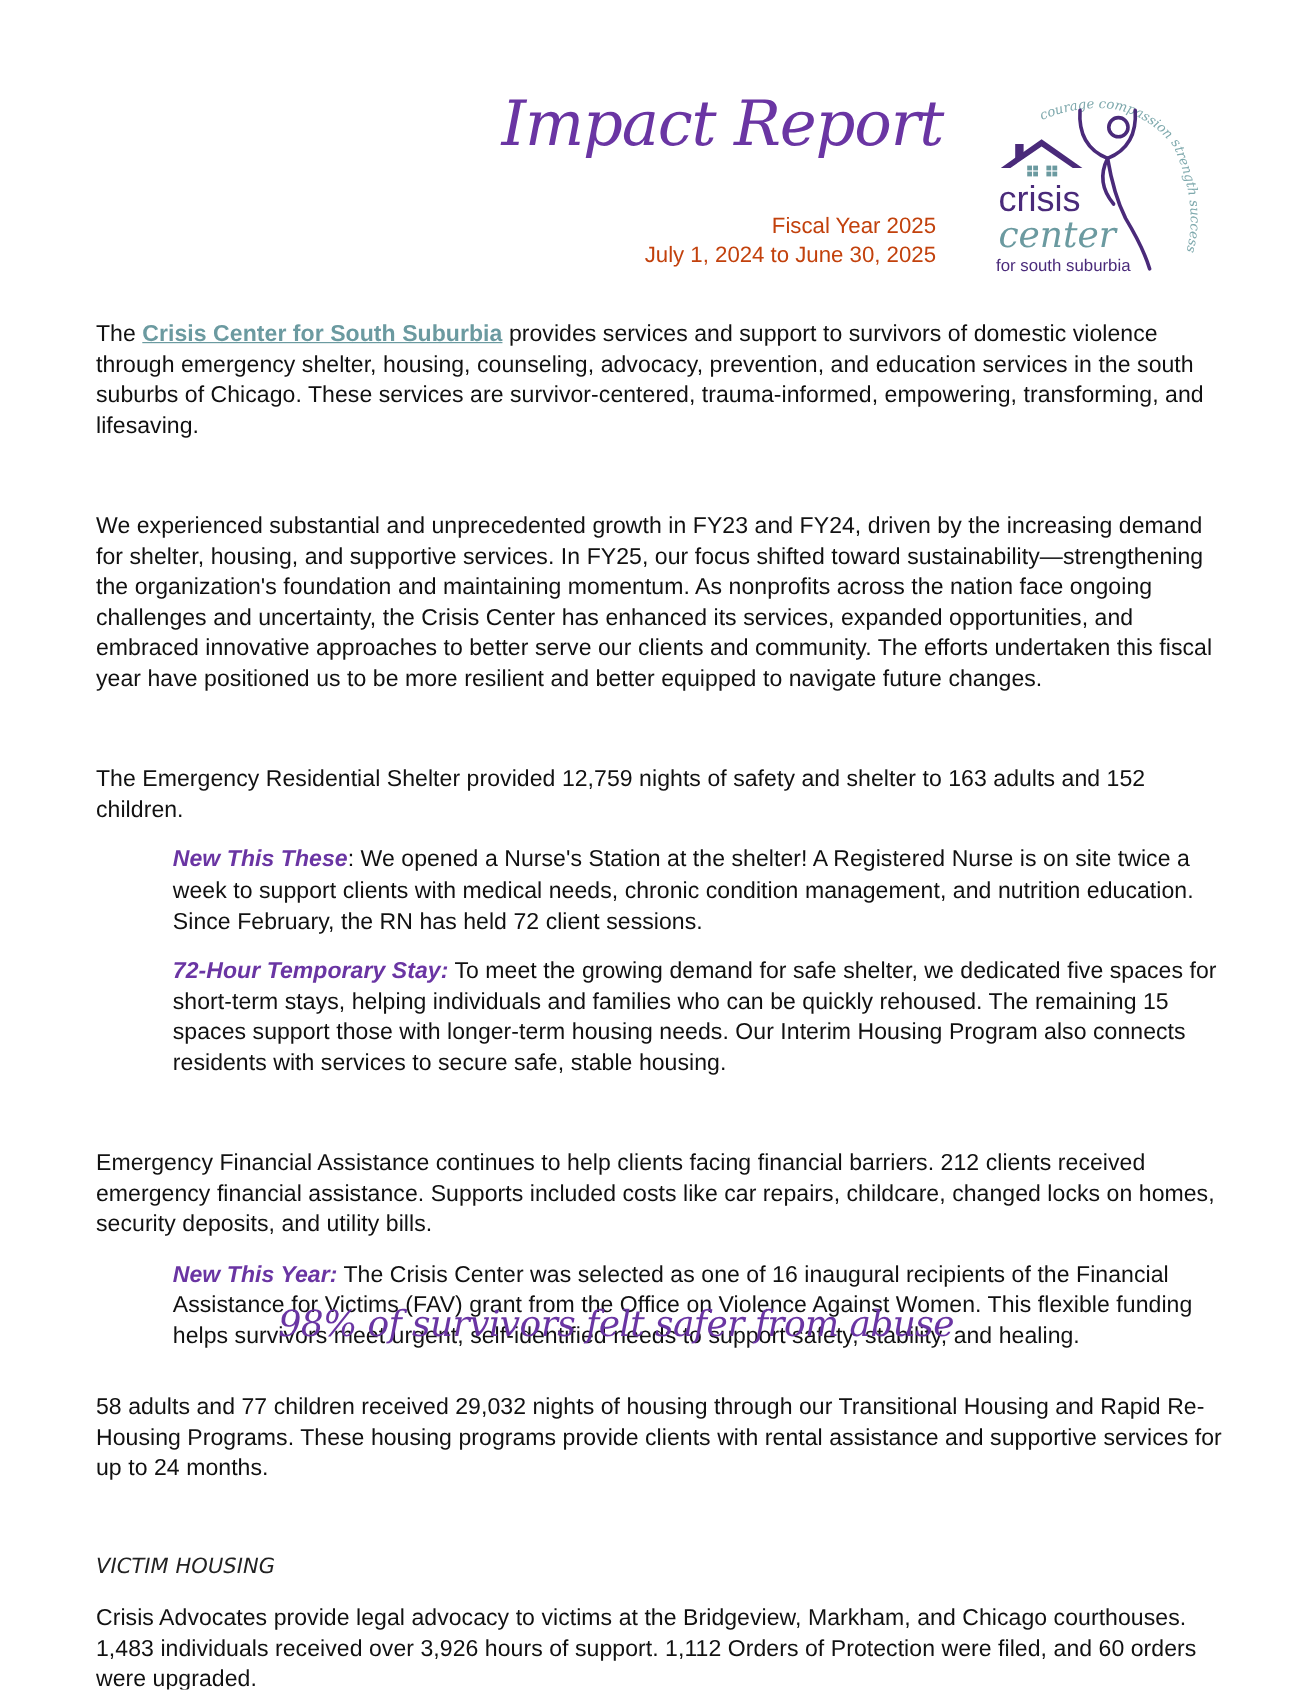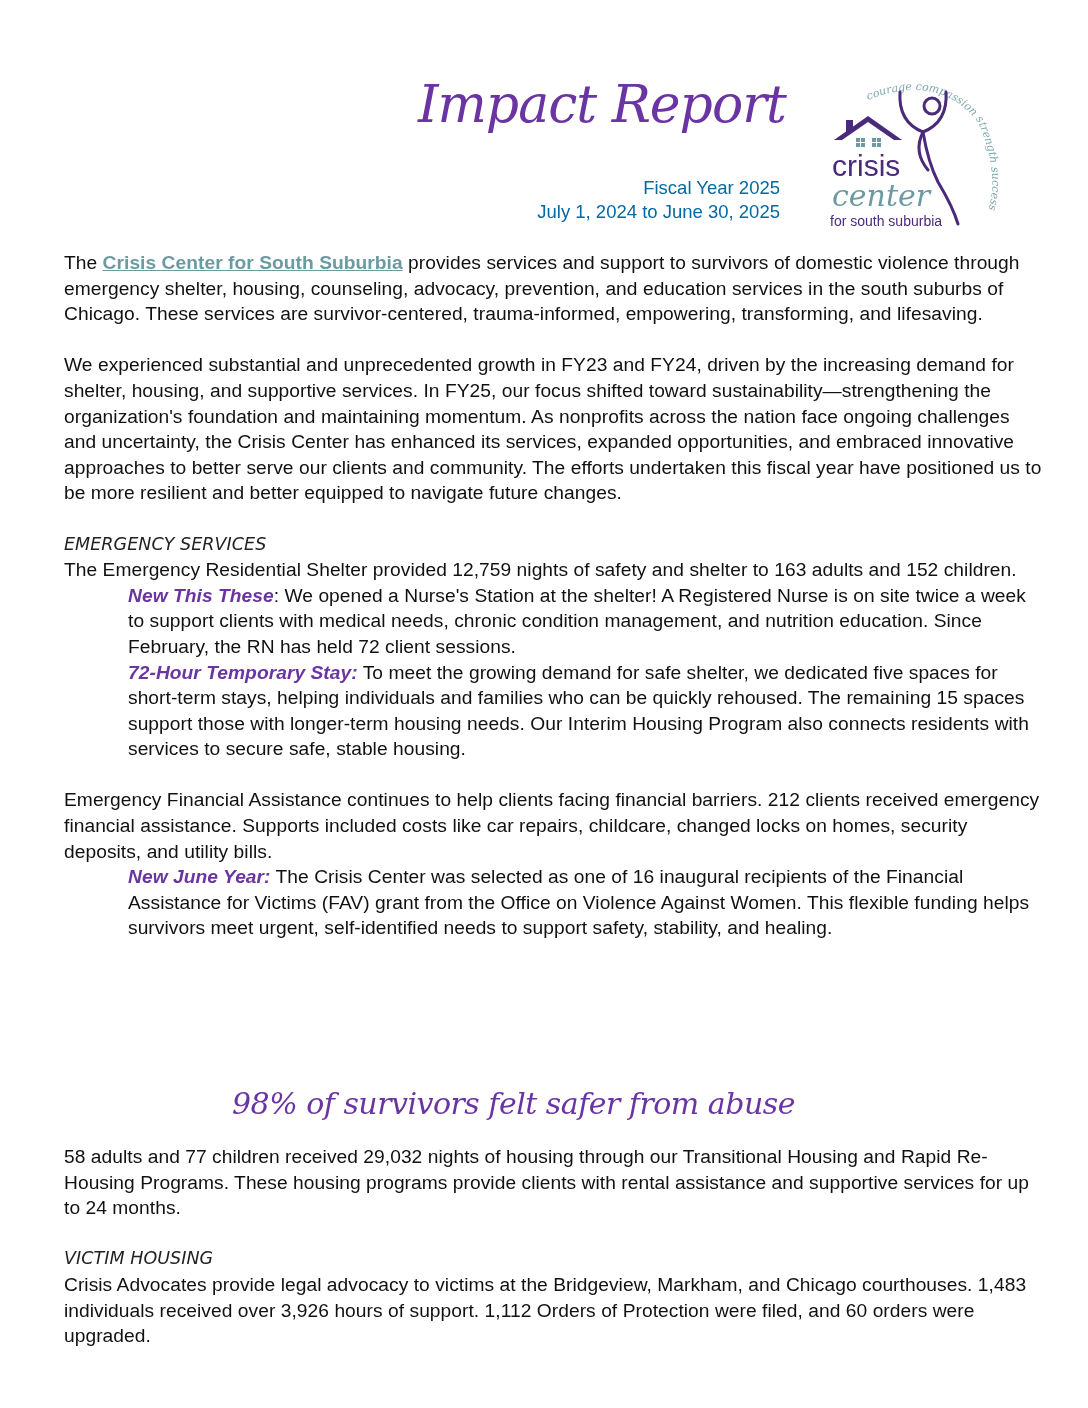--- a/index.html
+++ b/index.html
@@ -10,30 +10,30 @@
   .page { position: absolute; left: 0; top: 0; width: 1088px; height: 1408px; }
 
   
   .header-title {
     position: absolute; left: 418px; top: 78px; width: 410px; text-align: left;
     font-family: "DejaVu Serif", serif; font-style: italic; font-size: 52px;
     color: #6a35a3; letter-spacing: -1px; line-height: 1;
   }
   .fiscal {
     position: absolute; right: 308px; top: 176px; text-align: right;
-    font-size: 18.5px; line-height: 24px; color: #0369a1;
+    font-size: 18.5px; line-height: 24px; color: #c2410c;
   }
   .logo { position: absolute; left: 828px; top: 82px; width: 180px; height: 150px; }
 
   
   .content {
     position: absolute; left: 64px; top: 250px; width: 980px;
     font-size: 19.2px; line-height: 25.6px; letter-spacing: 0.05px;
   }
-  .content p { margin: 0; }
+  .content p { margin: 16px; }
   .gap { height: 25.6px; }
   .section-heading { font-style: italic; font-family: "DejaVu Sans", sans-serif; font-size: 17.5px; line-height: 25.6px; color: #222; }
   .indent { padding-left: 64px; }
   .link { color: #6b9aa0; text-decoration: underline; font-weight: bold; }
   .lead-purple { color: #6a35a3; font-weight: bold; font-style: italic; }
   b { font-weight: normal; }
 
   .quote {
     position: absolute; left: 232px; top: 1084px; width: 630px; 
     font-family: "DejaVu Serif", serif; font-style: italic; font-size: 30px;
@@ -85,28 +85,27 @@
     <text x="2" y="144" font-family="Liberation Sans, sans-serif" font-size="14" fill="#4a2a7a">for south suburbia</text>
   </svg>
 
   <div class="content">
     <p><span>The </span><a class="link">Crisis Center for South Suburbia</a><span> provides services and support to survivors of domestic violence through emergency shelter, housing, counseling, advocacy, prevention, and education services in the south suburbs of Chicago. These services are survivor-centered, trauma-informed, empowering, transforming, and lifesaving.</span></p>
     <div class="gap"></div>
 
     <p>We experienced substantial and unprecedented growth in FY23 and FY24, driven by the increasing demand for shelter, housing, and supportive services. In FY25, our focus shifted toward sustainability—strengthening the organization's foundation and maintaining momentum. As nonprofits across the nation face ongoing challenges and uncertainty, the Crisis Center has enhanced its services, expanded opportunities, and embraced innovative approaches to better serve our clients and community. The efforts undertaken this fiscal year have positioned us to be more resilient and better equipped to navigate future changes.</p>
     <div class="gap"></div>
 
-    <p class="section-heading">EMERGENCY SERVICES</p>
     <p><span>The </span><b>Emergency Residential Shelter</b><span> provided 12,759 nights of safety and shelter to 163 adults and 152 children.</span></p>
     <p class="indent"><span class="lead-purple">New This These</span><span>: We opened a </span><b>Nurse's Station</b><span> at the shelter! A Registered Nurse is on site twice a week to support clients with medical needs, chronic condition management, and nutrition education. Since February, the RN has held 72 client sessions.</span></p>
     <p class="indent"><span class="lead-purple">72-Hour Temporary Stay:</span><span> To meet the growing demand for safe shelter, we dedicated five spaces for short-term stays, helping individuals and families who can be quickly rehoused. The remaining 15 spaces support those with longer-term housing needs. Our Interim Housing Program also connects residents with services to secure safe, stable housing.</span></p>
     <div class="gap"></div>
 
     <p><b>Emergency Financial Assistance</b><span> continues to help clients facing financial barriers. </span><b>212 clients</b><span> received emergency financial assistance. Supports included costs like car repairs, childcare, changed locks on homes, security deposits, and utility bills.</span></p>
-    <p class="indent"><span class="lead-purple">New June Year:</span><span> The Crisis Center was selected as one of 16 inaugural recipients of the Financial Assistance for Victims (FAV) grant from the Office on Violence Against Women. This flexible funding helps survivors meet urgent, self-identified needs to support safety, stability, and healing.</span></p>
+    <p class="indent"><span class="lead-purple">New This Year:</span><span> The Crisis Center was selected as one of 16 inaugural recipients of the Financial Assistance for Victims (FAV) grant from the Office on Violence Against Women. This flexible funding helps survivors meet urgent, self-identified needs to support safety, stability, and healing.</span></p>
   </div>
 
   <div class="quote">98% of survivors felt safer from abuse</div>
 
   <div class="content" style="top: 1144px;">
     <p><span>58 adults and 77 children received 29,032 nights of housing through our </span><b>Transitional Housing and Rapid Re-Housing Programs</b><span>. These housing programs provide clients with rental assistance and supportive services for up to 24 months.</span></p>
     <div class="gap"></div>
 
     <p class="section-heading">VICTIM HOUSING</p>
     <p><b>Crisis Advocates</b><span> provide legal advocacy to victims at the Bridgeview, Markham, and Chicago courthouses. 1,483 individuals received over 3,926 hours of support. 1,112 Orders of Protection were filed, and 60 orders were upgraded.</span></p>

